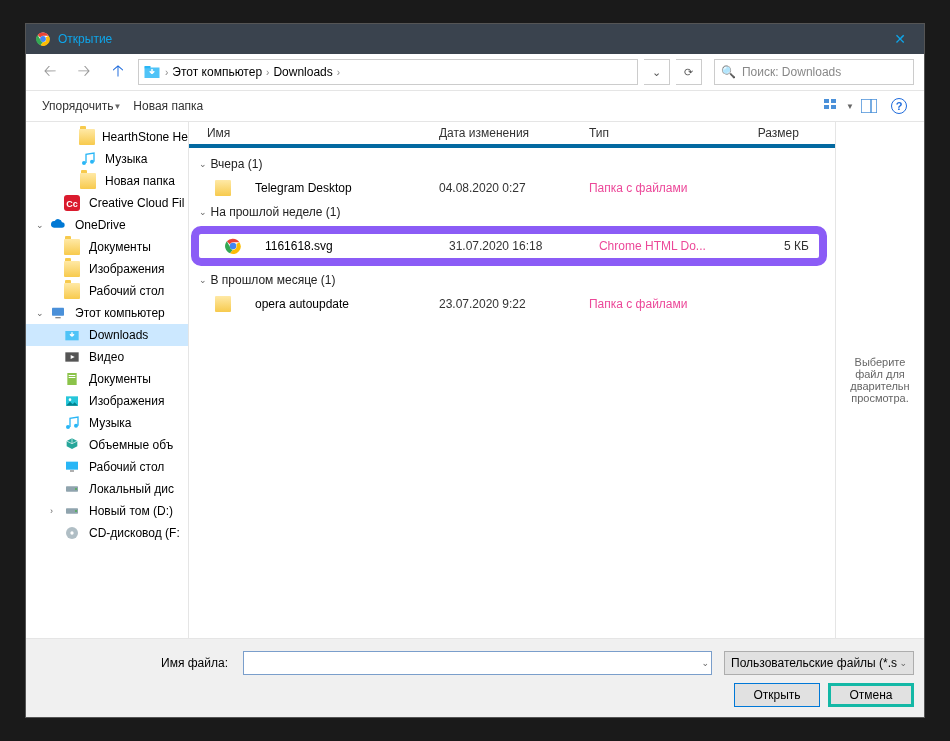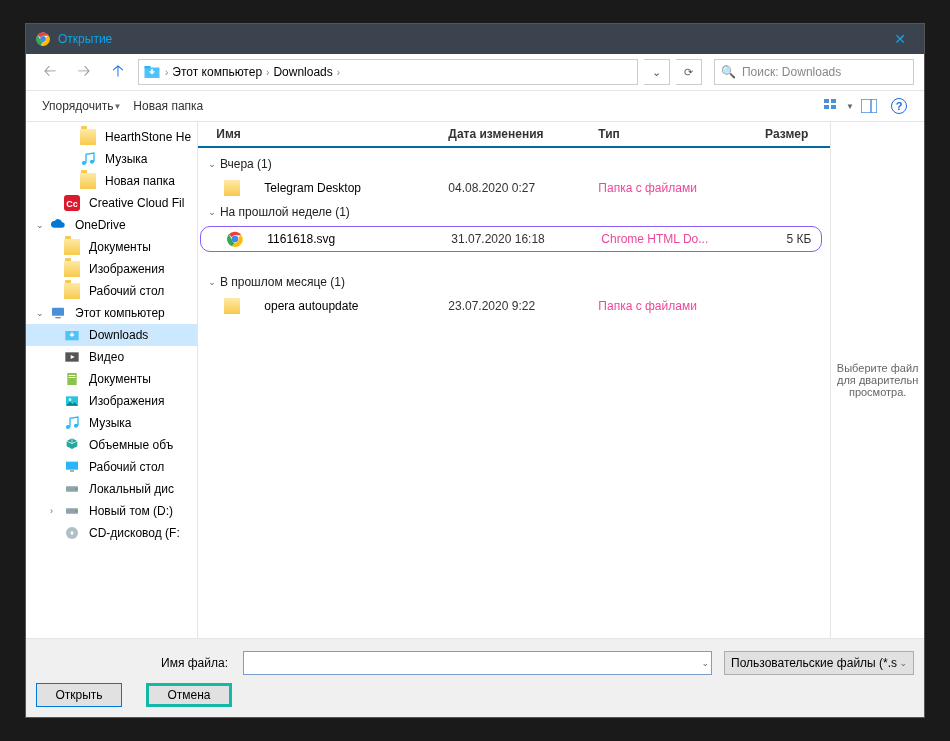--- a/index.html
+++ b/index.html
@@ -27,43 +27,43 @@
 .toolbar .help { color: #1e6bdc; font-weight: bold; border:1px solid #1e6bdc; border-radius:50%; width:16px; height:16px; font-size:11px; display:flex; align-items:center; justify-content:center;}
 .body { flex: 1; display: flex; overflow: hidden; }
 .tree { width: 175px; border-right: 1px solid #e5e5e5; overflow-y: auto; font-size: 12px; padding: 4px 0; }
 .tree-item { display: flex; align-items: center; height: 22px; padding-left: 10px; gap: 4px; white-space: nowrap; cursor: pointer; }
 .tree-item.level1 { padding-left: 24px; }
 .tree-item.level2 { padding-left: 40px; }
 .tree-item.sel { background: #cce8ff; }
 .tree-item .twisty { width: 10px; font-size: 9px; color: #666; }
 .tree-item .ticon { width: 21px; height: 16px; display:flex; align-items:center; justify-content:flex-start; }
 .filelist { flex: 1; display: flex; flex-direction: column; font-size: 12px; }
-.columns { height: 26px; display: flex; align-items: center; border-bottom: 2px solid #0369a1; color: #333; font-weight: bold; }
+.columns { height: 26px; display: flex; align-items: center; border-bottom: 4px solid #0369a1; color: #333; }
 .col { padding-left: 10px; text-align: left; }
 .col.name { width: 240px; padding-left: 18px;}
 .col.date { width: 150px; }
 .col.type { width: 150px; }
 .col.size { width: 80px; text-align: right; padding-right: 10px;}
 .rows { flex: 1; overflow: auto; padding-top: 4px; }
 .group { display: flex; align-items: center; height: 24px; padding-left: 10px; color: #222; }
 .group .twisty { font-size: 9px; color:#666; margin-right: 4px;}
 .row { display: flex; align-items: center; height: 24px; }
 .row .cell { padding-left: 10px; white-space: nowrap; overflow: hidden; text-overflow: ellipsis; }
 .row .cell.name { width: 240px; display: flex; align-items: center; gap: 24px; padding-left: 26px;}
 .row .cell.date { width: 150px; color:#333;}
 .row .cell.type { width: 150px; color:#ec4899;}
 .row .cell.size { width: 80px; text-align: right; padding-right: 10px; color:#333;}
-.highlight-wrap { border: 1px solid #8b5cf6; border-radius: 10px; margin: 2px 8px 18px 2px; }
+.highlight-wrap { border: 8px solid #8b5cf6; border-radius: 10px; margin: 2px 8px 2px 2px; }
 .preview { width: 95px; border-left: 1px solid #e5e5e5; display: flex; align-items: center; justify-content: center; font-size: 11px; color: #666; text-align: center; padding: 10px 4px; }
 .bottom { border-top: 1px solid #e5e5e5; background: #f0f0f0; padding: 12px 10px 10px 10px; font-size: 12px; }
 .filerow { display: flex; align-items: center; margin-bottom: 8px; gap: 7px; }
 .filerow label { width: 200px; text-align: right; padding-right: 8px; }
 .filerow input { flex: 1; height: 24px; border: 1px solid #7a9ecb; padding: 0 4px; }
 .filerow .combo { width: 190px; height: 24px; border: 1px solid #adadad; background:#e1e1e1; margin-left: 8px; display: flex; align-items: center; padding: 0 6px; justify-content: space-between; }
-.btnrow { display: flex; justify-content: flex-start; gap: 24px; }
+.btnrow { display: flex; justify-content: flex-end; gap: 8px; }
 .btnrow button { width: 86px; height: 24px; font-size: 12px; border: 3px solid #14b8a6; background: #e1e1e1; cursor: pointer; }
 .btnrow button.primary { border: 1px solid #0078d7; }
 .folder-icon { width:16px; height:16px; background: linear-gradient(#ffe9a6,#f7ca4d); border-radius: 1px; position:relative; }
 .folder-icon::before { content:''; position:absolute; top:-3px; left:1px; width:6px; height:3px; background:#f7ca4d; border-radius:1px 1px 0 0;}
 svg { display: block; }
 </style>
 </head>
 <body>
 
 <div class="dialog">

